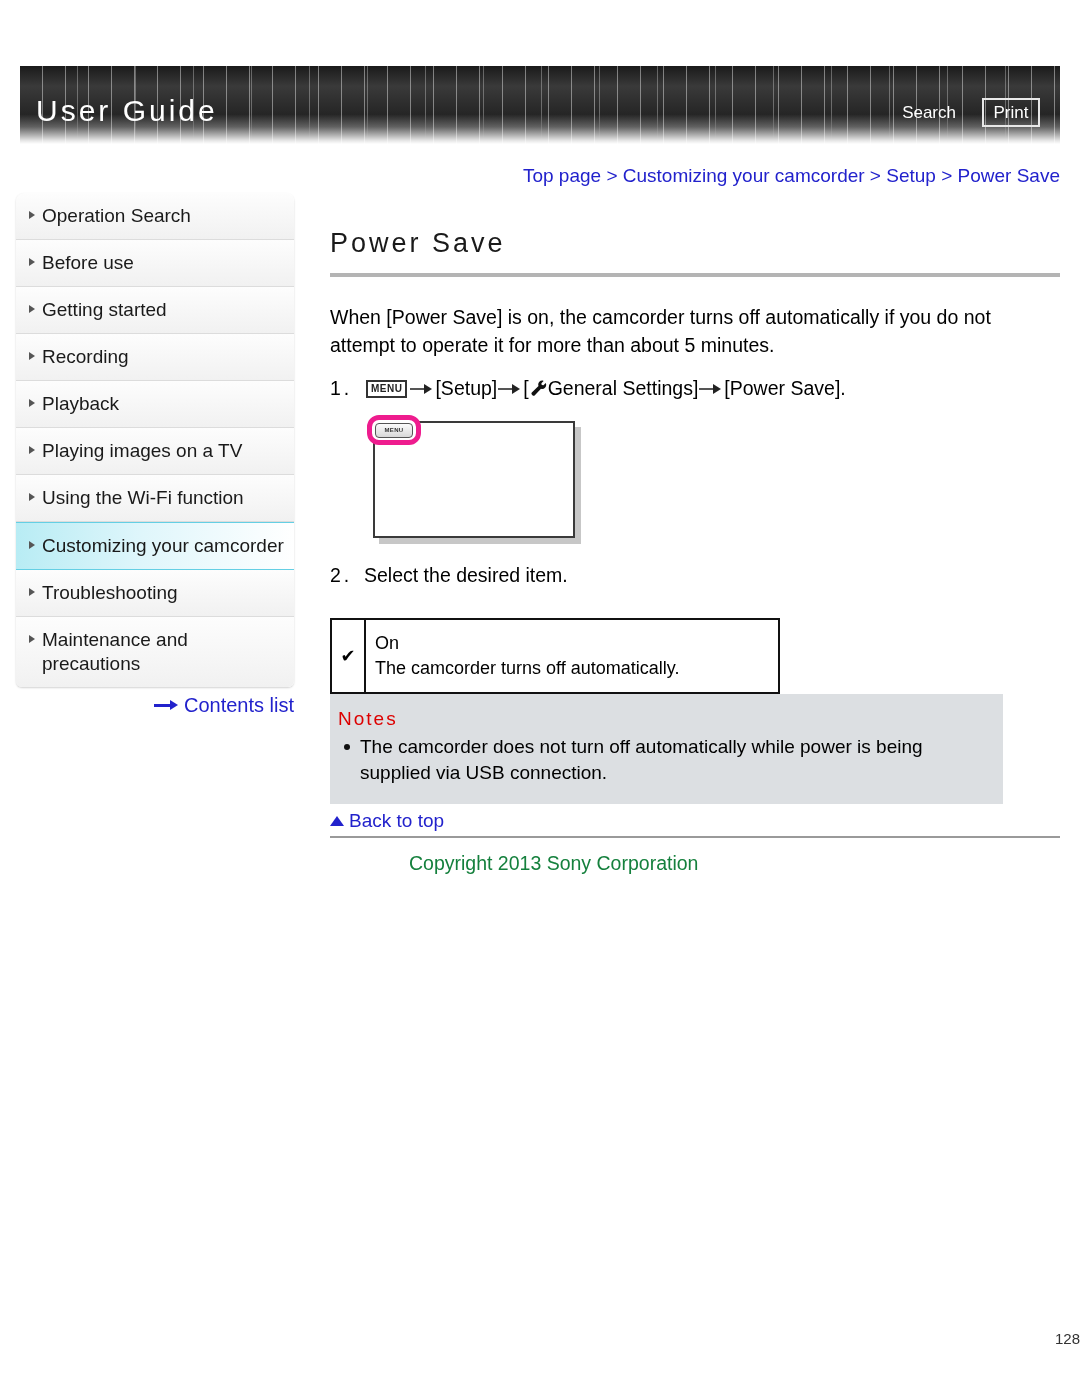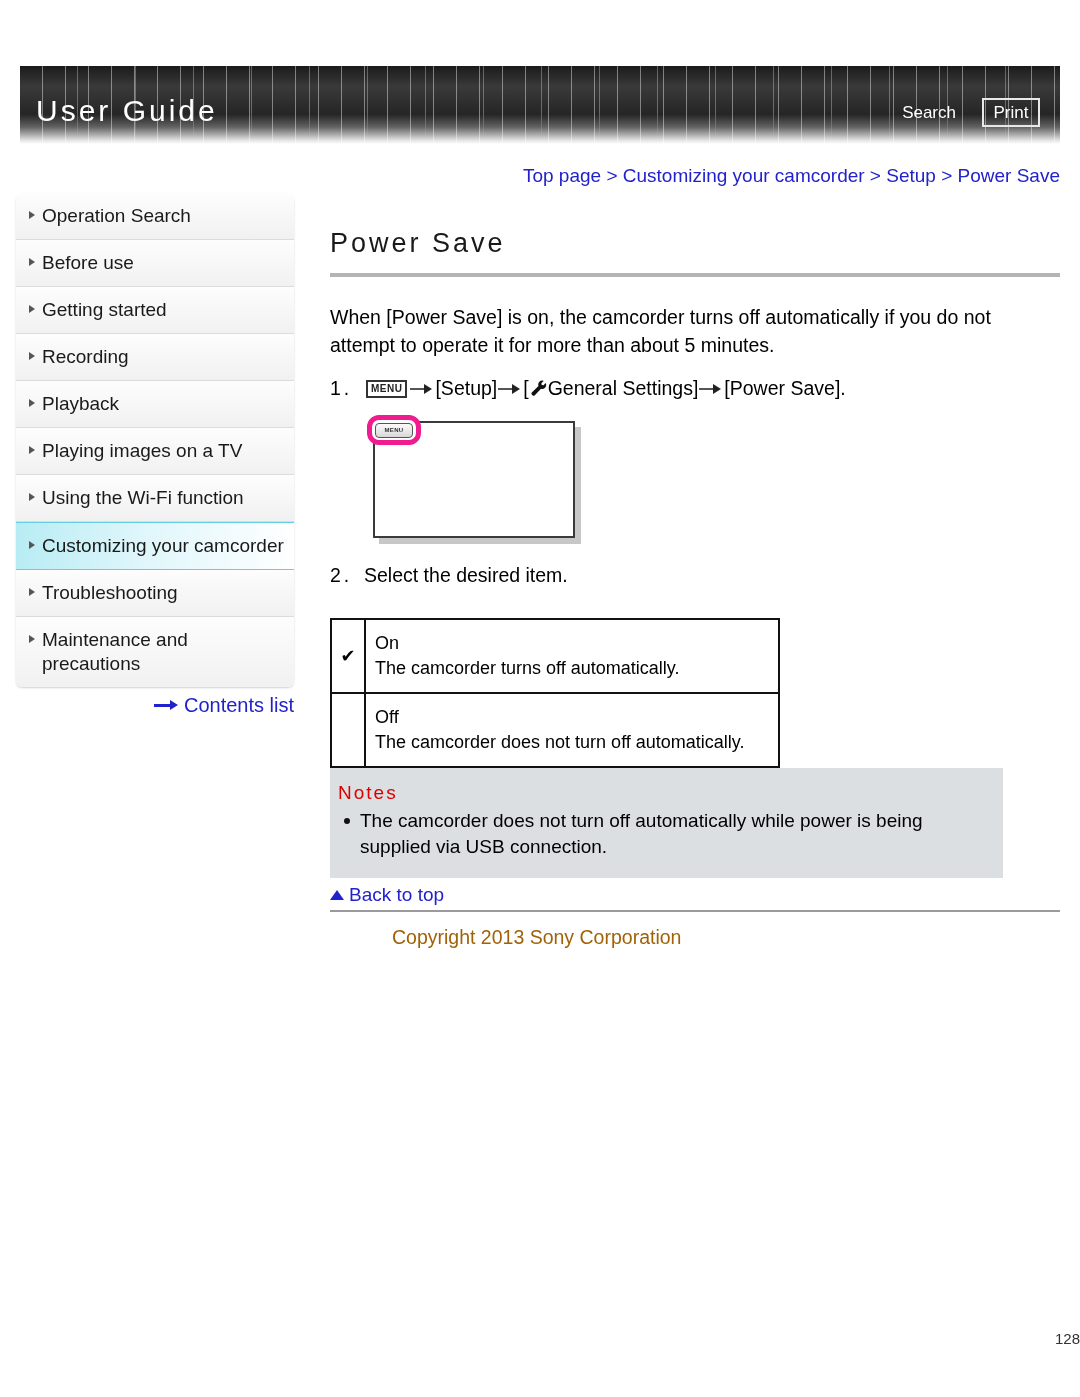--- a/index.html
+++ b/index.html
@@ -356,23 +356,23 @@
     border-bottom: 10px solid #2222cc;
     margin-right: 5px;
     vertical-align: 1px;
   }
   .footer-rule {
     border-top: 2px solid #9a9a9a;
     margin-top: 4px;
   }
   .copyright {
     margin-top: 14px;
-    margin-left: 62px;
+    margin-left: 79px;
     font-size: 19.5px;
-    color: #a16207;
+    color: #15803d;
   }
 
   .page-number {
     position: absolute;
     left: 0;
     top: 1330px;
     width: 1080px;
     text-align: right;
     font-size: 15px;
     color: #333;
@@ -465,27 +465,20 @@
 
   <table class="opt-table">
     <tbody>
         <tr>
       <td class="opt-check">✔</td>
       <td class="opt-text">
         <span class="opt-name">On</span>
         <span class="opt-desc">The camcorder turns off automatically.</span>
       </td>
     </tr>
-    <tr>
-      <td class="opt-check"></td>
-      <td class="opt-text">
-        <span class="opt-name">Off</span>
-        <span class="opt-desc">The camcorder does not turn off automatically.</span>
-      </td>
-    </tr>
   </tbody>
     </table>
 
   <div class="notes-box">
     <div class="notes-title">Notes</div>
     <div class="notes-item">The camcorder does not turn off automatically while power is being supplied via USB connection.</div>
   </div>
 
   <div class="back-to-top">
     <span class="tri"></span><span>Back to top</span>

